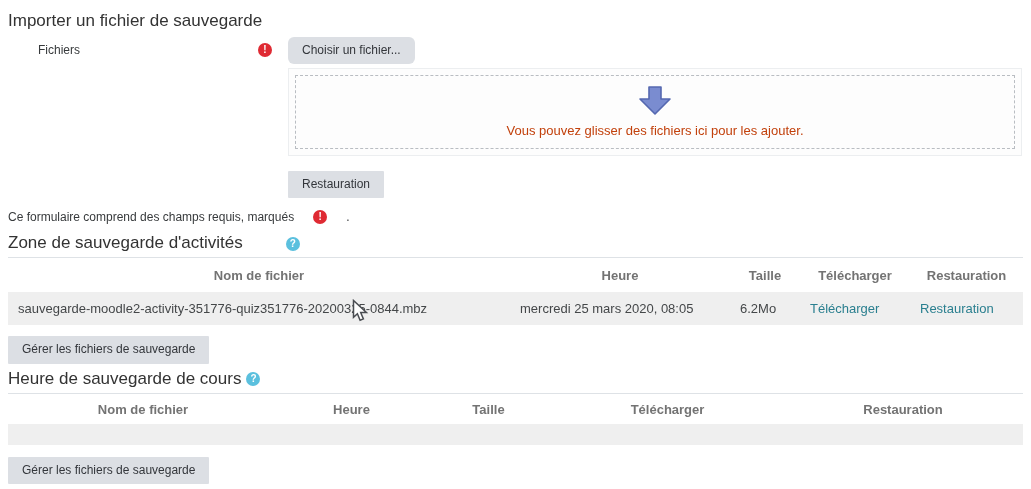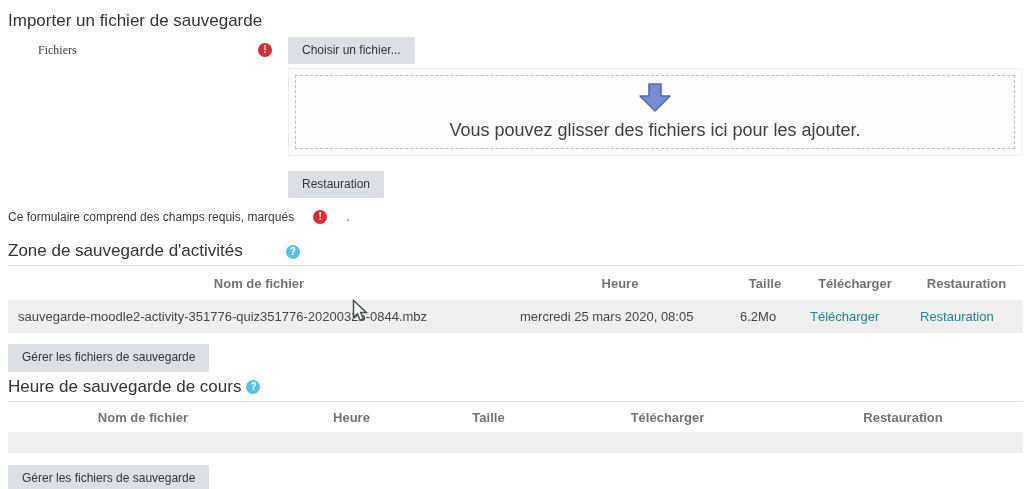--- a/index.html
+++ b/index.html
@@ -29,21 +29,21 @@
   
   .form-row { display: flex; margin-top: 6px; }
   .form-label-col {
     width: 280px;
     padding-left: 30px;
     padding-top: 6px;
     display: flex;
     justify-content: space-between;
     align-items: flex-start;
   }
-  .form-label { font-size: 12px; color: #373a3c; font-family: Liberation Serif, serif; }
+  .form-label { font-size: 12px; color: #373a3c; }
   .required-icon {
     width: 14px; height: 14px;
     border-radius: 50%;
     background: #df2a33;
     color: #fff;
     font-size: 10px; font-weight: 700;
     display: inline-flex; align-items: center; justify-content: center;
     margin-right: 16px;
     line-height: 1;
     flex: none;
@@ -55,38 +55,38 @@
     background: #dcdfe4;
     color: #33363b;
     font-size: 12px;
     font-family: inherit;
     padding: 7px 14px;
     border: none;
     border-radius: 1px;
     cursor: pointer;
     line-height: 1.1;
   }
-  .choose-btn { margin-bottom: 4px; }
+  .choose-btn { margin-bottom: 4px; border-radius: 6px; }
 
   .filemanager {
     width: 734px;
     height: 88px;
     border: 1px solid #eceef0;
     background: #fdfdfd;
     padding: 6px;
   }
   .dropzone {
     width: 100%; height: 100%;
     border: 1px dashed #b9bdc2;
     display: flex; flex-direction: column;
     align-items: center; justify-content: center;
     gap: 7px;
     cursor: pointer;
   }
-  .drop-hint { font-size: 18px; color: #404040; }
+  .drop-hint { font-size: 13px; color: #c2410c; }
 
   .restore-btn-wrap { margin-top: 15px; }
 
   .required-note {
     margin-top: 12px;
     font-size: 12px;
     color: #373a3c;
     display: flex; align-items: center; gap: 19px;
   }
   .required-note .required-icon { margin-right: 0; }
@@ -97,21 +97,21 @@
     background: #5bc0de;
     color: #ffffff;
     font-size: 10px; font-weight: 700;
     display: inline-flex; align-items: center; justify-content: center;
     line-height: 1;
     cursor: pointer;
     flex: none;
     margin-top: 2px;
   }
 
-  .mt-section { margin-top: 16px; gap: 43px; }
+  .mt-section { margin-top: 8px; gap: 43px; }
   .mt-section-sm { margin-top: 4px; }
 
   
   table.backup-table {
     width: 1015px;
     border-collapse: collapse;
     margin-top: 4px;
     border-top: 1px solid #dee2e6;
     font-size: 13px;
   }

